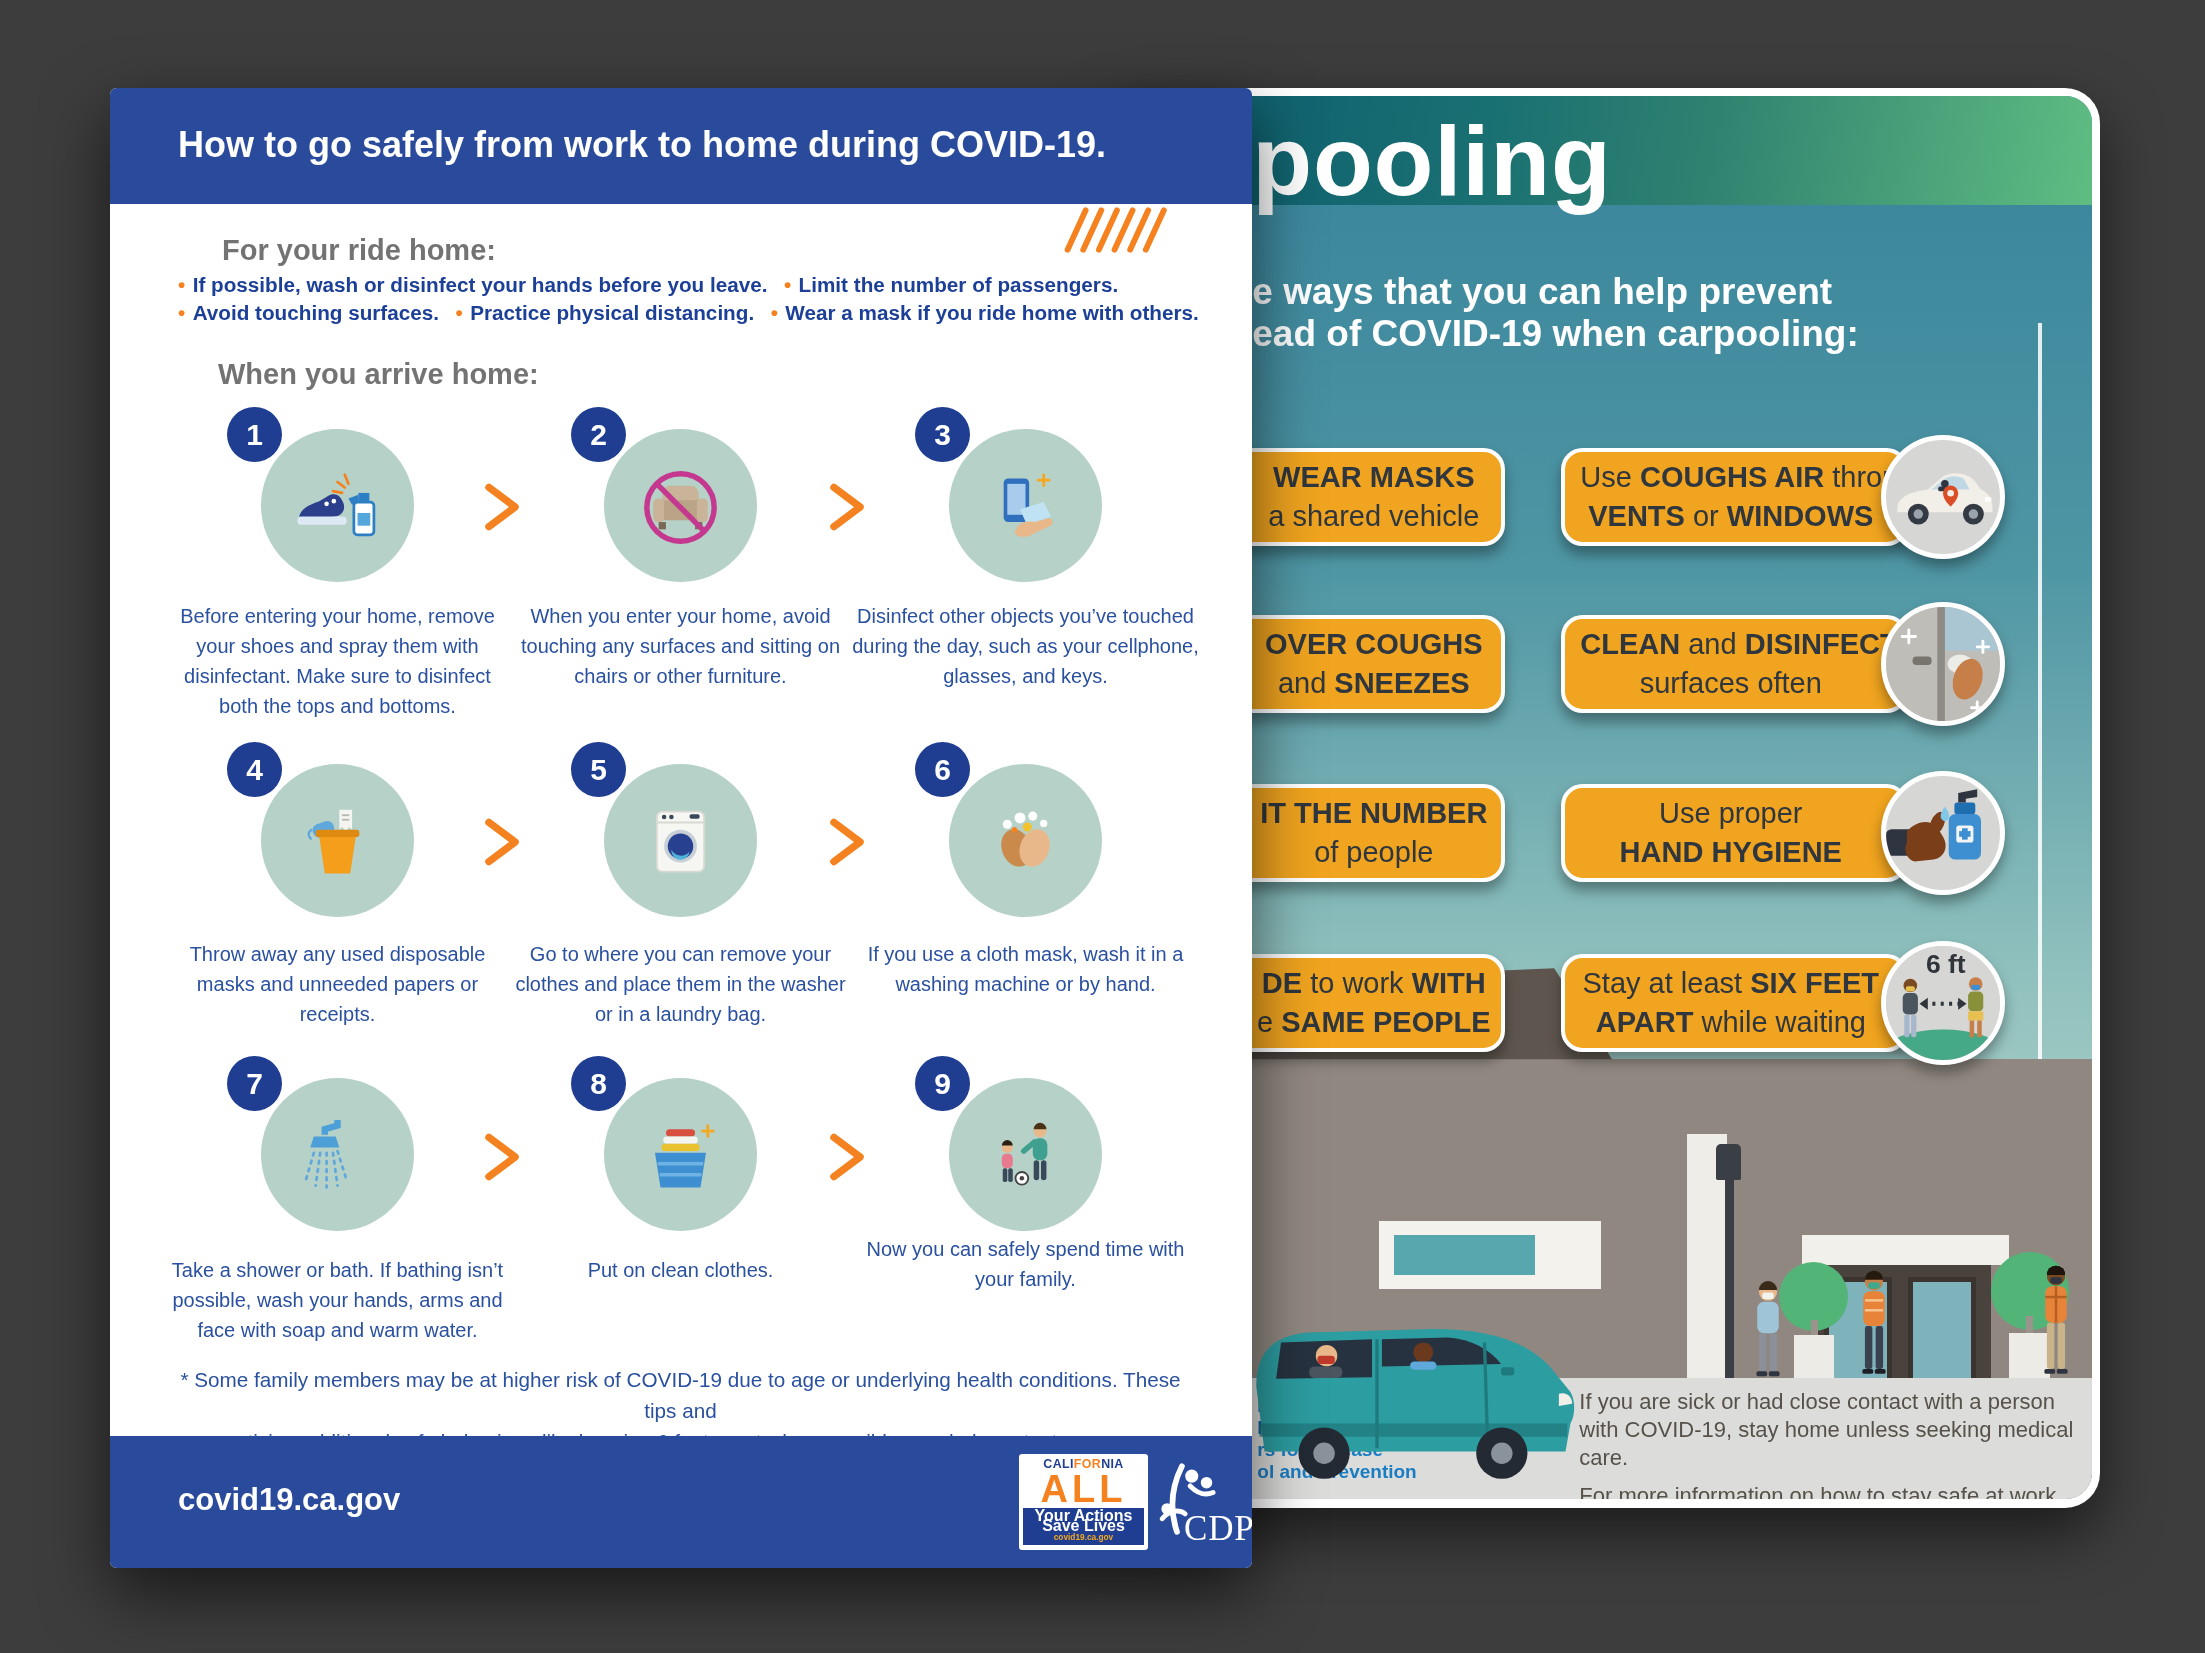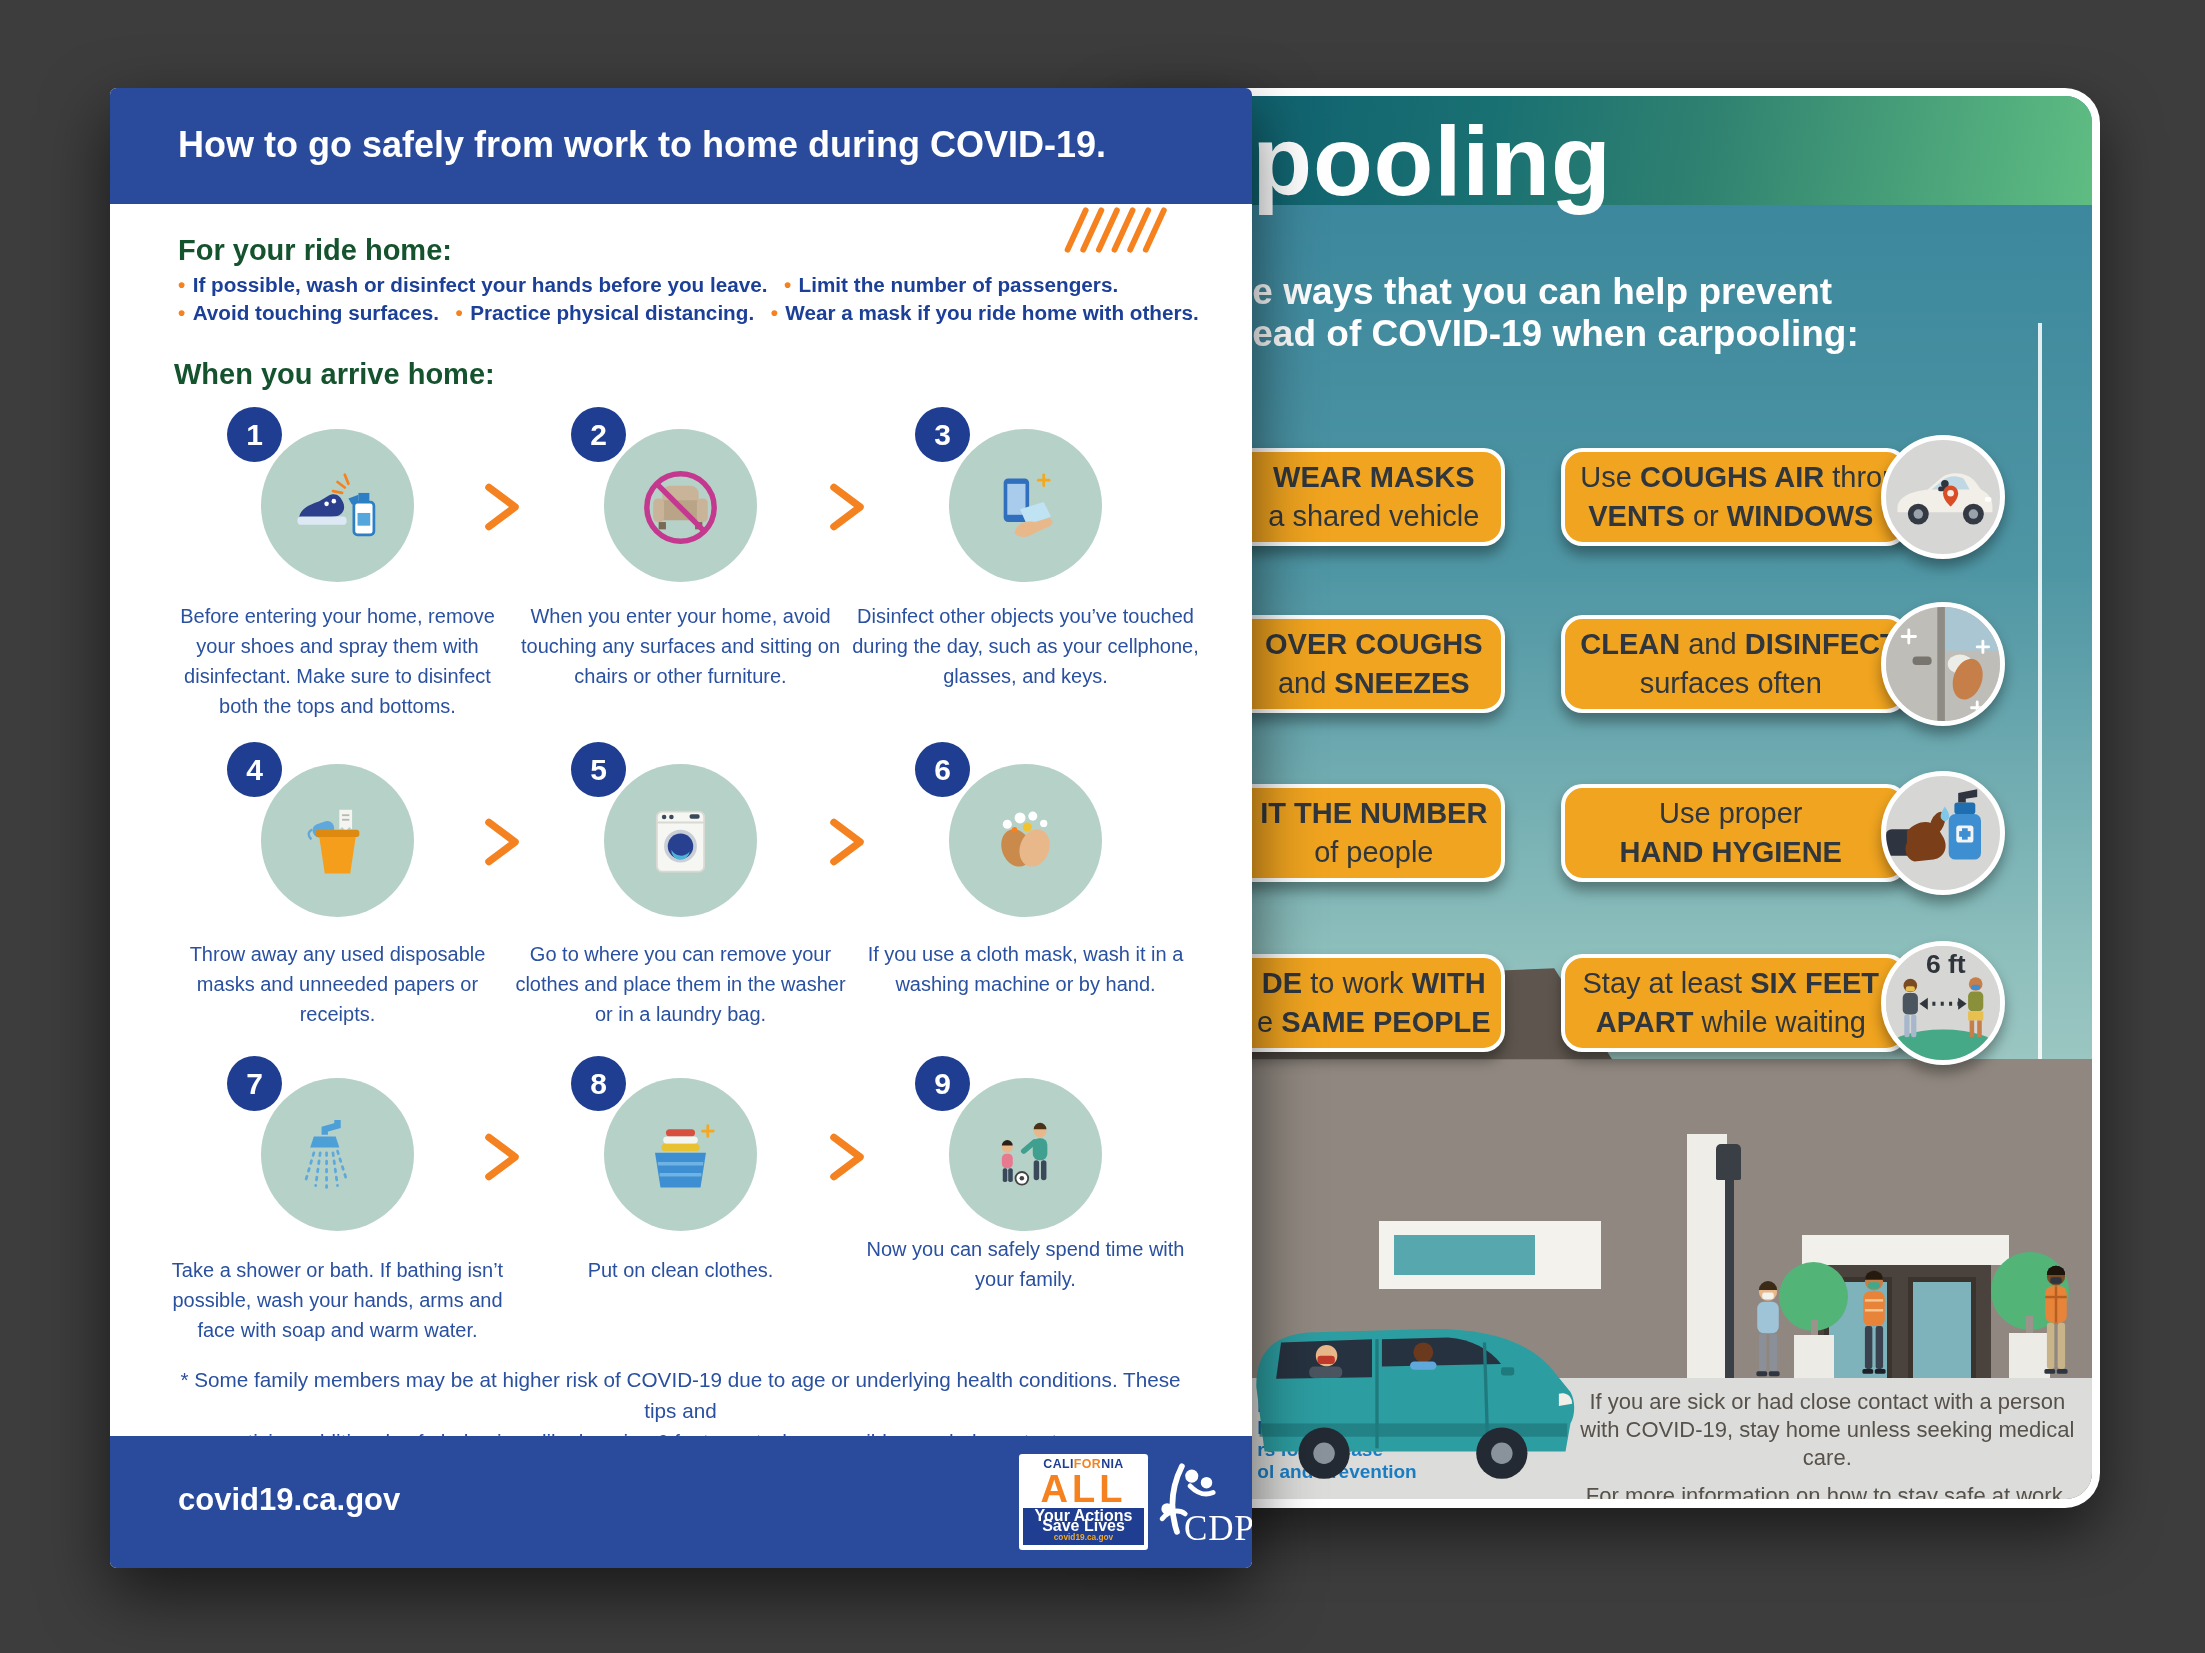--- a/index.html
+++ b/index.html
@@ -30,21 +30,21 @@
   #doorFrame{left:696px;top:1169px;width:179px;height:234px;background:#4a423c;}
   .pane{top:11.6px;width:68px;height:198px;background:#7fb3bb;border:5px solid #3a332e;box-sizing:border-box;}
   #lampPost{left:609px;top:1082px;width:8.3px;height:322px;background:#3a3f45;}
   #lampHead{left:600px;top:1048px;width:25px;height:36px;background:#3a3f45;border-radius:5px 5px 1.7px 1.7px;}
   .treeBall{border-radius:50%;background:#53b478;}
   .planter{background:#edebe6;}
   .trunk{background:#9a948c;}
   #footBand{left:0;top:1282px;width:976px;height:122px;background:#dcdcda;z-index:4;}
   .cdcLine{color:#0a5ea8;font-weight:700;font-size:19px;line-height:22px;}
   .cdcLine.lt{color:#1a7dc4;}
-  .noteP{color:#57514b;font-size:22px;line-height:28px;text-align:center;}
+  .noteP{color:#57514b;font-size:22px;line-height:28px;}
   #vanWrap{left:132px;top:1162px;width:339px;height:240px;z-index:5;}
 
   
   .pill{height:98px;background:#f0a41f;border:4.1px solid #fff;border-radius:21.5px;box-sizing:border-box;
         z-index:7;box-shadow:0 8.3px 13.2px rgba(0,0,0,.35);}
   .pill.left{left:25px;width:364px;}
   .pill.right{left:445px;width:347px;}
   .pillText{position:absolute;top:50%;transform:translateY(-50%);text-align:center;color:#2f363d;
             font-size:29px;line-height:39px;white-space:nowrap;}
   .pill.left .pillText{left:111px;right:10px;}
@@ -52,21 +52,21 @@
   .pillText b{font-weight:800;}
   .iconCircle{width:124px;height:124px;border-radius:50%;background:#d6d6d4;border:5px solid #fff;
               box-sizing:border-box;overflow:hidden;z-index:8;box-shadow:0 8.3px 13.2px rgba(0,0,0,.35);left:765px;}
   #sixFt{left:794px;width:34%;text-align:center;color:#2f353b;font-size:26.5px;font-weight:800;z-index:9;}
 
   
   #frontPoster{left:110px;top:88px;width:1142px;height:1480px;background:#fff;border-radius:6.6px;
                box-shadow:0 25px 66px rgba(0,0,0,.6);z-index:10;overflow:hidden;}
   #frontHeader{left:0;top:0;width:1142px;height:116px;background:#2a4a9b;}
   #frontTitle{left:68px;top:36px;color:#fff;font-size:36px;font-weight:700;white-space:nowrap;}
-  .h2{color:#14532d;font-weight:700;font-size:29px;}
+  .h2{color:#737373;font-weight:700;font-size:29px;margin-left:44px;}
   .bullet-line{left:68px;color:#1c3f97;font-weight:700;font-size:20.7px;white-space:nowrap;text-align:center;}
   .dot{color:#f5821f;margin-right:7.4px;}
   .bt{margin-right:16.5px;}
   .icircle{width:153px;height:153px;border-radius:50%;background:#b6d1c8;}
   .badge{width:55px;height:55px;border-radius:50%;background:#1f3e92;color:#fff;font-weight:700;
          font-size:30px;text-align:center;line-height:55px;z-index:2;}
   .caption{width:347px;text-align:center;color:#2a50a0;font-size:20px;line-height:30px;}
   .footnote{left:58px;width:1025px;text-align:center;color:#2a50a0;font-size:20.7px;line-height:31px;}
   #frontFooter{left:0;top:1348px;width:1142px;height:132px;background:#2a4a9b;}
   #site{left:68px;top:46px;color:#fff;font-size:31px;font-weight:700;}

